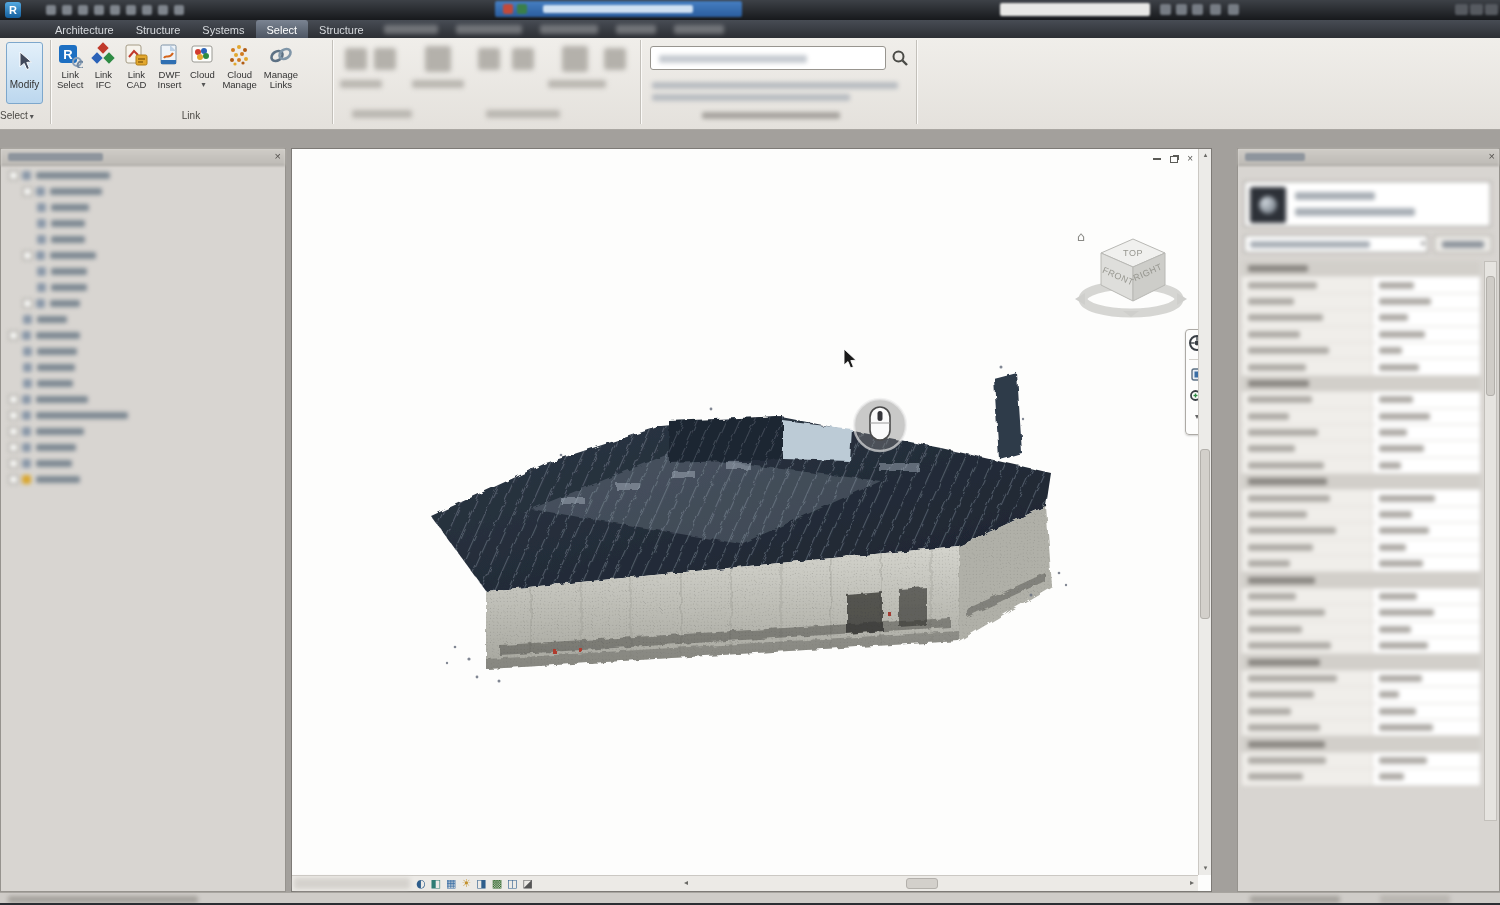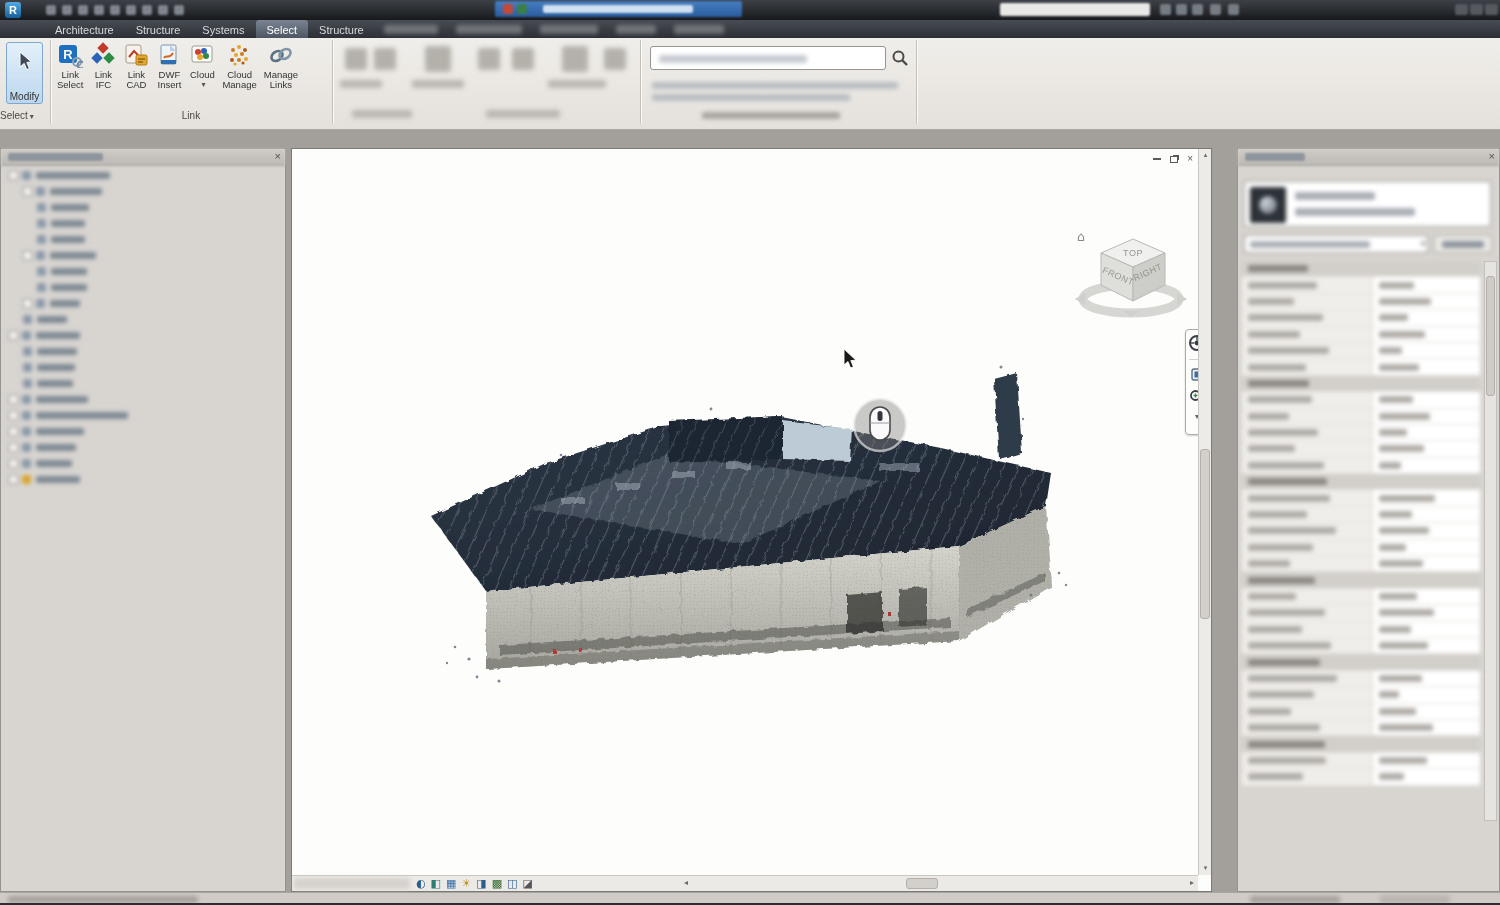--- a/index.html
+++ b/index.html
@@ -37,21 +37,21 @@
   .tab-ghost { align-self:center; height:9px; background:rgba(255,255,255,.28); border-radius:2px; margin:0 9px; }
 
   
   .ribbon { position:absolute; left:0; top:38px; width:1500px; height:92px;
     background:linear-gradient(#f0eeea,#e4e1dc); border-bottom:1px solid #aaa7a2; }
   .panel-sep { position:absolute; top:2px; width:1px; height:84px; background:#c3c0ba; box-shadow:1px 0 0 #fbfaf8; }
   .panel-label { position:absolute; top:70px; height:16px; text-align:center; font-size:10px; color:#4c4a46; line-height:16px; }
 
   .modify-btn { position:absolute; left:6px; top:4px; width:37px; height:62px; border:1px solid #7da7cc; border-radius:3px;
     background:linear-gradient(#e3f0fa,#bcd7ee); text-align:center; }
-  .modify-btn .lab { font-size:10px; color:#333; margin-top:14px; }
+  .modify-btn .lab { font-size:10px; color:#333; margin-top:2px; }
   .select-strip { position:absolute; left:0; top:70px; width:49px; height:16px; font-size:10px; color:#4c4a46;
     line-height:16px; }
   .chev { font-family:"DejaVu Sans", sans-serif; font-size:8px; color:#555; margin-left:2px; }
 
   .link-panel { position:absolute; left:52px; top:2px; width:278px; height:66px; display:flex; gap:3px; padding:0 3px; }
   .rbtn { flex:0 0 auto; display:flex; flex-direction:column; align-items:center; padding:2px 2px; border-radius:3px; }
   .rlab { font-size:9.5px; line-height:10px; color:#333; text-align:center; margin-top:2px; }
   .rlab span { display:block; }
   .ricon { width:26px; height:26px; }
   .ghost-icon { position:absolute; background:#b4b1ab; border-radius:3px; }

